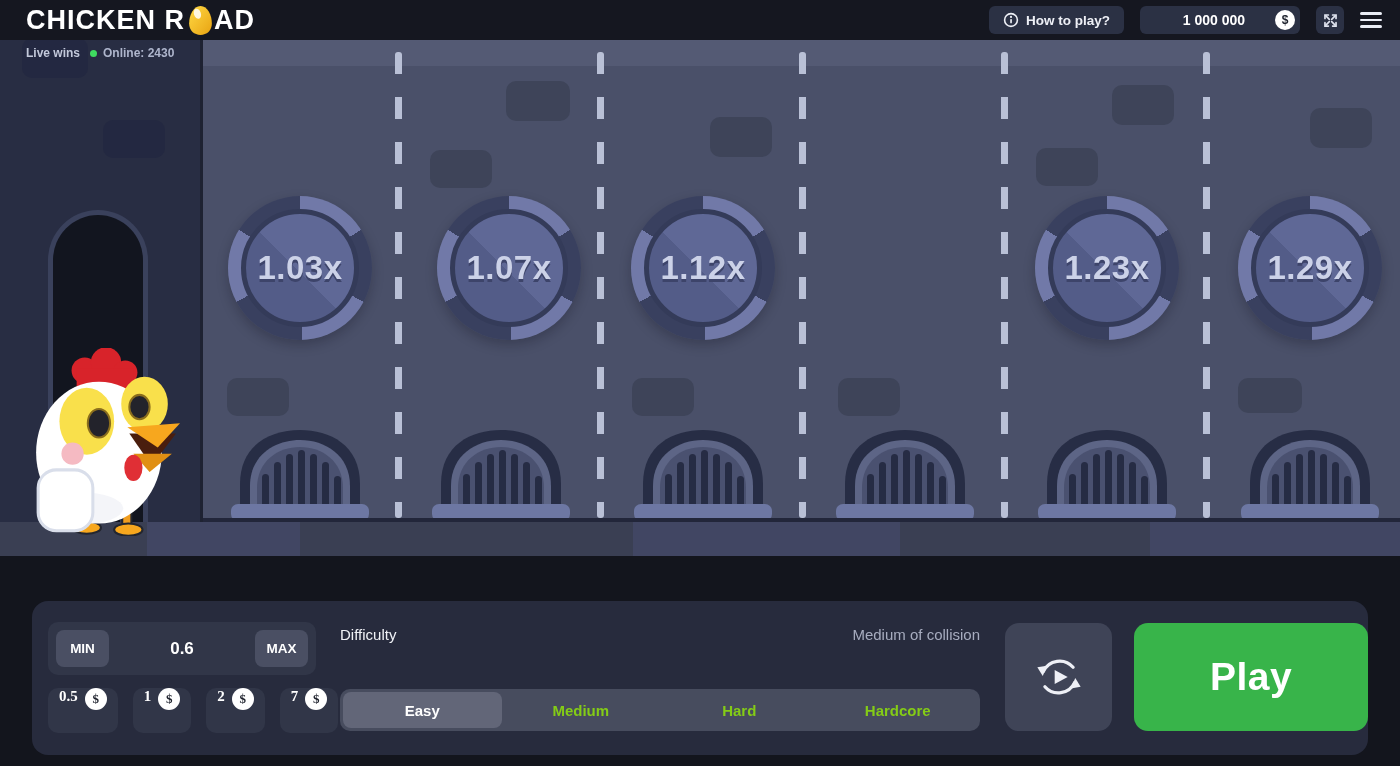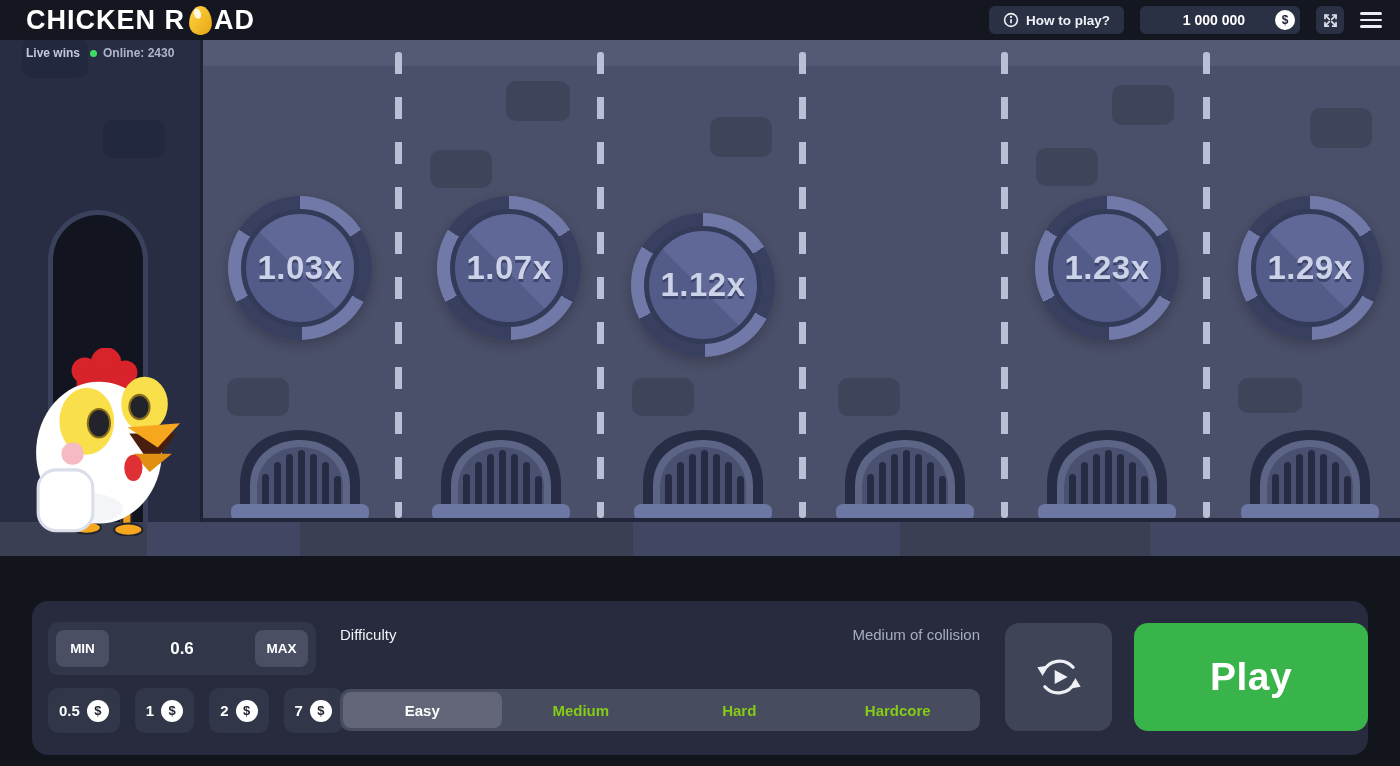--- a/index.html
+++ b/index.html
@@ -70,22 +70,22 @@
   .panel { position:absolute; left:32px; top:601px; width:1336px; height:154px; background:#272b3d;
            border-radius:16px; z-index:10; }
   .bet-box { position:absolute; left:16px; top:21px; width:268px; height:53px; background:#313648;
              border-radius:10px; display:flex; align-items:center; padding:0 8px; }
   .minmax { width:53px; height:37px; background:#4a4f63; border:none; border-radius:8px; color:#fff;
             font-size:13.5px; font-weight:bold; font-family:inherit; cursor:pointer; }
   .bet-value { flex:1; text-align:center; color:#fff; font-size:17px; font-weight:bold; background:transparent;
                border:none; font-family:inherit; }
   .quick-row { position:absolute; left:16px; top:87px; display:flex; gap:15px; }
   .quick-btn { height:45px; min-width:54px; background:#313648; border:none; border-radius:10px;
-               display:flex; align-items:center; justify-content:center; gap:7px; padding:0 11px;
-               color:#fff; font-size:15px; font-weight:bold; font-family:Liberation Sans, sans-serif; cursor:pointer; }
+               display:flex; align-items:flex-start; justify-content:center; gap:7px; padding:0 11px;
+               color:#fff; font-size:15px; font-weight:bold; font-family:Liberation Serif, serif; cursor:pointer; }
   .quick-btn .coin { width:22px; height:22px; font-size:13px; }
   .labels-row { position:absolute; left:308px; top:25px; width:640px; display:flex;
                 justify-content:space-between; }
   .diff-label { color:#f0f2f7; font-size:15px; }
   .chance-label { color:#a7acbf; font-size:15px; }
   .tabbar { position:absolute; left:308px; top:88px; width:640px; height:42px; background:#474c5e;
             border-radius:10px; display:flex; padding:3px; }
   .tab { flex:1; border:none; background:transparent; border-radius:8px; color:#84cc16;
          font-size:15px; font-weight:bold; font-family:inherit; cursor:pointer; }
   .tab.active { background:#626678; color:#fff; }
@@ -233,21 +233,21 @@
     <div class="disc" style="left:28px; top:156px">
       <div class="disc-inner">
           <span>1.03x</span>
         </div>
     </div>
     <div class="disc" style="left:237px; top:156px">
       <div class="disc-inner">
           <span>1.07x</span>
         </div>
     </div>
-    <div class="disc" style="left:431px; top:173px">
+    <div class="disc" style="left:431px; top:156px">
       <div class="disc-inner">
           <span>1.12x</span>
         </div>
     </div>
     <div class="disc" style="left:835px; top:156px">
       <div class="disc-inner">
           <span>1.23x</span>
         </div>
     </div>
     <div class="disc" style="left:1038px; top:156px">

